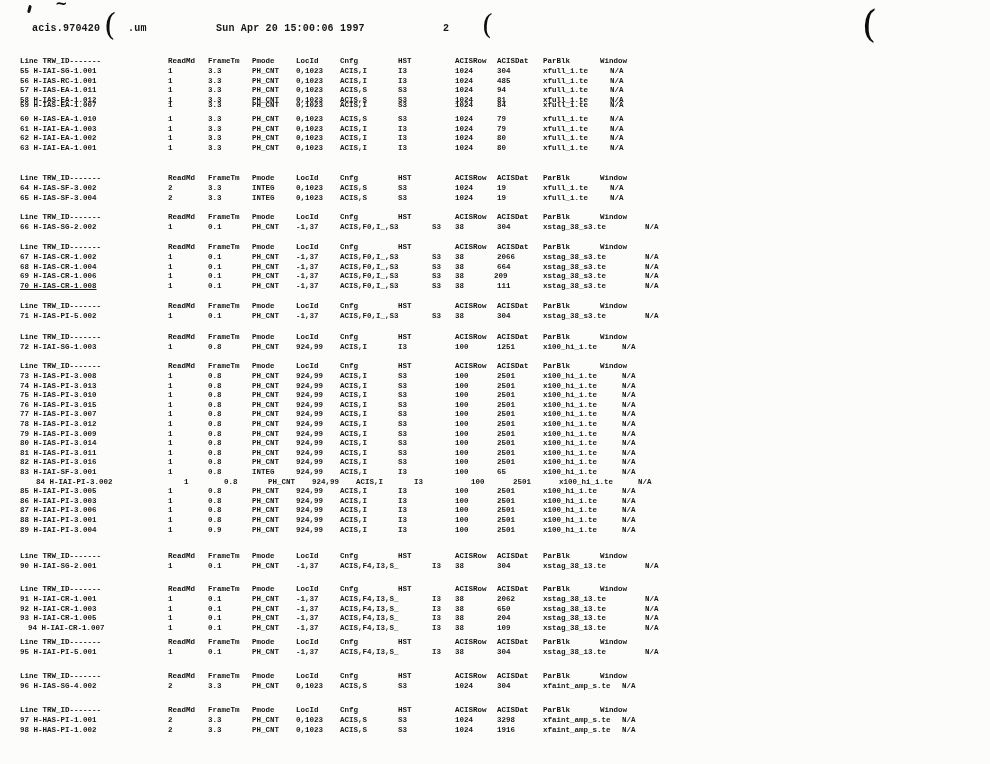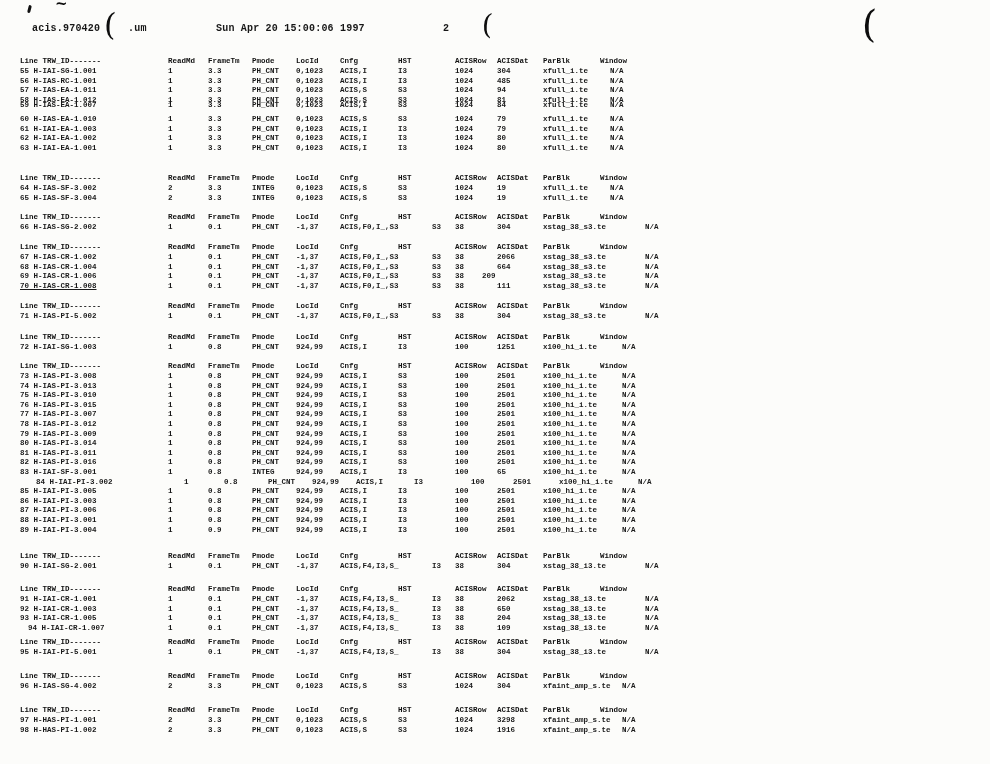--- a/index.html
+++ b/index.html
@@ -296,21 +296,21 @@
         </div>
         <div class="line row" style="position: absolute; top: 29.2px; left: 0px; width: 100%;">
           <span style="left: 2px;">69 H-IAS-CR-1.006</span>
           <span style="left: 150px;">1</span>
           <span style="left: 190px;">0.1</span>
           <span style="left: 234px;">PH_CNT</span>
           <span style="left: 278px;">-1,37</span>
           <span style="left: 322px;">ACIS,F0,I_,S3</span>
           <span style="left: 414px;">S3</span>
           <span style="left: 437px;">38</span>
-          <span style="left: 464px;">209</span>
+          <span style="left: 476px;">209</span>
           <span style="left: 525px;">xstag_38_s3.te</span>
           <span style="left: 627px;">N/A</span>
         </div>
         <div class="line row" style="position: absolute; top: 38.8px; left: 0px; width: 100%;">
           <span style="left: 2px; text-decoration: underline;">70 H-IAS-CR-1.008</span>
           <span style="left: 150px;">1</span>
           <span style="left: 190px;">0.1</span>
           <span style="left: 234px;">PH_CNT</span>
           <span style="left: 278px;">-1,37</span>
           <span style="left: 322px;">ACIS,F0,I_,S3</span>

